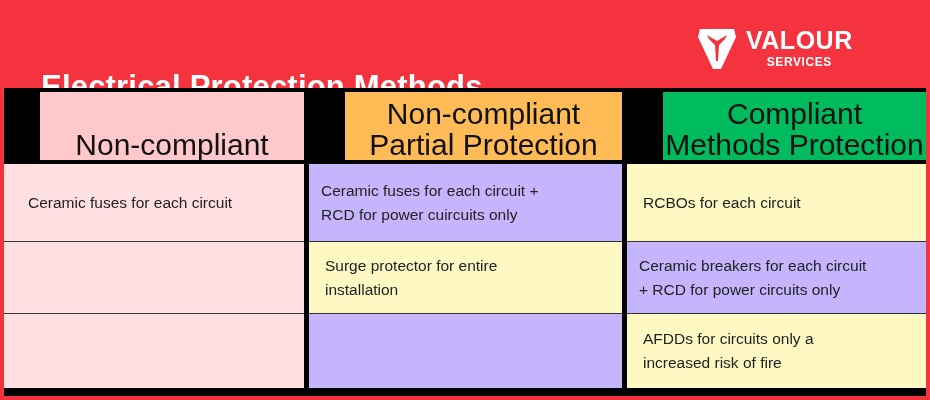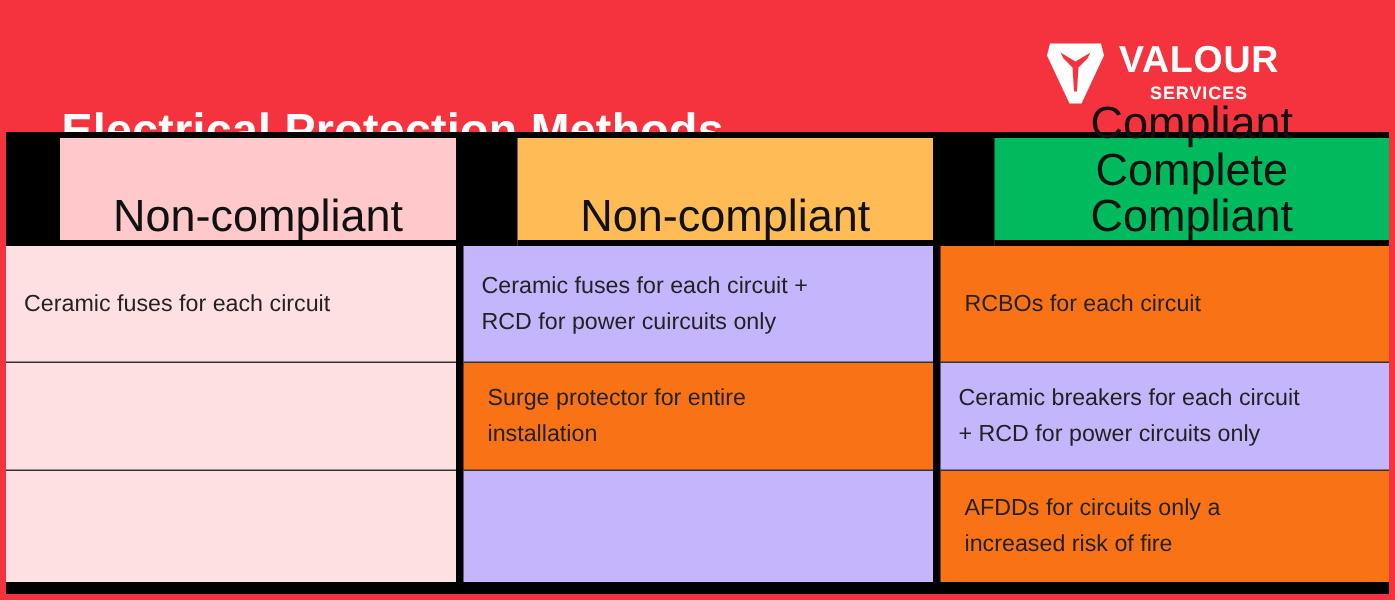--- a/index.html
+++ b/index.html
@@ -55,23 +55,23 @@
     .col-1.hcell { background: #FFBB55; }
     .col-2.hcell { background: #00BA5E; }
 
     .cell {
       display: flex; align-items: center;
       font-size: 15.5px; color: #222; line-height: 24px;
       padding: 0 14px 0 12px;
       border-bottom: 1.5px solid #333;
     }
     .cell.last { border-bottom: none; }
-    .col-0.cell { background: #FFE0E2; padding-left: 12px; }
+    .col-0.cell { background: #FFE0E2; padding-left: 24px; }
     .col-1.cell { background: #c4b5fd; }
-    .col-2.cell { background: #f97316; padding-left: 16px; }
+    .col-2.cell { background: #fef9c3; padding-left: 16px; }
     .cell .txt { white-space: pre-line; }
   </style>
 </head>
 <body>
 
 <div class="header">
   <div class="title">Electrical Protection Methods</div>
   <div class="logo">
     <svg class="logo-mark" viewBox="0 0 38 46">
       <path d="M2 4 L36 4 L38 12 L23 44 L15 44 L0 12 Z" fill="#ffffff"></path>
@@ -83,24 +83,25 @@
     </div>
   </div>
 </div>
 
 <div class="table">
   <div class="hcell col-0">
     <span>Non-compliant</span>
   </div>
   <div class="hcell col-1">
     <span>Non-compliant</span>
+    <span>Partial Protection</span>
   </div>
   <div class="hcell col-2">
     <span>Compliant</span>
-    <span>Complete Compliant</span>
+    <span>Methods Protection</span>
   </div>
 
   <div class="cell col-0">
       <span class="txt">Ceramic fuses for each circuit</span>
     </div>
   <div class="cell col-1">
       <span class="txt">Ceramic fuses for each circuit +
 RCD for power cuircuits only</span>
     </div>
   <div class="cell col-2">

